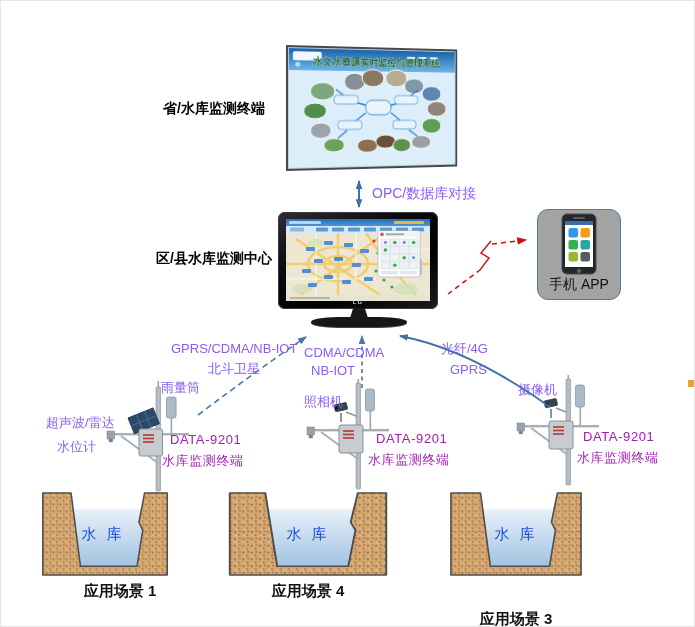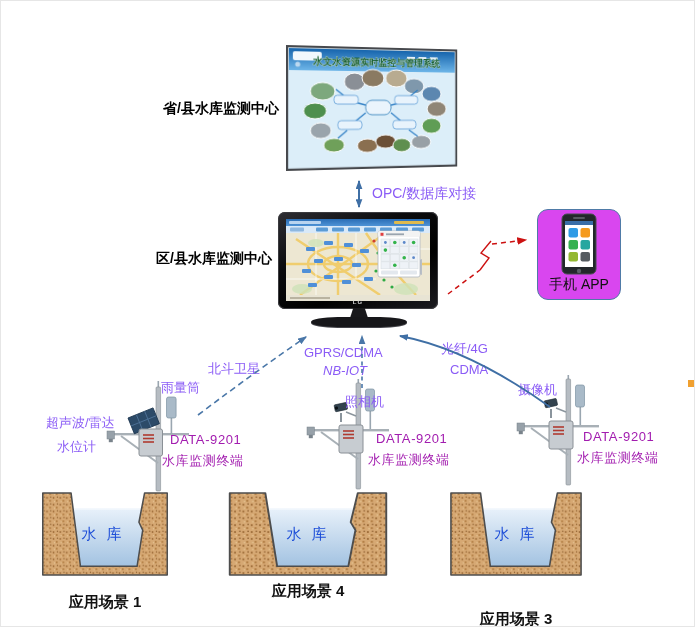--- a/index.html
+++ b/index.html
@@ -21,21 +21,21 @@
   .bezel{position:absolute;left:277px;top:211px;width:160px;height:97px;border-radius:7px;
     background:linear-gradient(155deg,#2e2e33 0%,#0b0b0d 35%,#000 65%,#1b1b20 100%);
     box-shadow:0 0 0 1px #3a3a3e inset;}
   .brand{position:absolute;left:277px;top:298px;width:160px;text-align:center;
     font-size:6px;color:#d8d8d8;letter-spacing:1px;font-weight:bold;}
   .stand-neck{position:absolute;left:349px;top:307px;width:18px;height:10px;background:#19191c;
     clip-path:polygon(18% 0,82% 0,100% 100%,0 100%);}
   .stand-base{position:absolute;left:310px;top:316px;width:96px;height:10px;background:#17171a;
     border-radius:48px/9px;box-shadow:0 1px 0 #44444a;}
   
-  .phone-card{position:absolute;left:536px;top:208px;width:82px;height:89px;background:#d946ef;
+  .phone-card{position:absolute;left:536px;top:208px;width:82px;height:89px;background:#a3a3a3;
     border:1.6px solid #4f7ba7;border-radius:11px;}
   .phone-card .plabel{position:absolute;left:0;right:0;bottom:5px;text-align:center;
     font-size:14px;color:#111;}
   .edge-tick{position:absolute;right:0;top:379px;width:6px;height:7px;background:#f0a030;}
 </style>
 </head>
 <body>
 
 <div id="canvas">
 
@@ -154,21 +154,21 @@
 
       <g>
         <rect x="50" y="50" width="26" height="9" rx="3.5" fill="#e8f3fc" stroke="#5b9bd5" stroke-width="0.8"></rect>
         <rect x="116" y="50" width="26" height="9" rx="3.5" fill="#e8f3fc" stroke="#5b9bd5" stroke-width="0.8"></rect>
         <rect x="54" y="76" width="26" height="9" rx="3.5" fill="#e8f3fc" stroke="#5b9bd5" stroke-width="0.8"></rect>
         <rect x="114" y="76" width="26" height="9" rx="3.5" fill="#e8f3fc" stroke="#5b9bd5" stroke-width="0.8"></rect>
         <rect x="84" y="55" width="28" height="15" rx="7" fill="#eaf4fc" stroke="#4a90c4" stroke-width="1"></rect>
       </g>
     </svg>
   </div>
-  <span class="lbl big" style="left:162px;top:99px;">省/县水库监测中心</span>
+  <span class="lbl big" style="left:162px;top:99px;">省/水库监测终端</span>
 
   <div class="bezel"></div>
   <svg class="abs" style="left:285px;top:218px;" width="144" height="82" viewBox="0 0 144 82">
     <rect x="0" y="0" width="144" height="82" fill="#ede7d2"></rect>
     <rect x="0" y="0" width="144" height="7" fill="url(#tbG)"></rect>
     <rect x="3" y="2" width="32" height="3" rx="1" fill="#cfe3f7" opacity="0.85"></rect>
     <rect x="108" y="2" width="30" height="3" rx="1" fill="#f0c040" opacity="0.9"></rect>
     <rect x="0" y="7" width="144" height="7" fill="#d9e9f8"></rect>
     <g fill="#5b9bd5">
       <rect x="4" y="8.6" width="14" height="4" rx="1" fill="#8fb8e0"></rect>
@@ -307,38 +307,39 @@
       <use href="#resv"></use>
     </svg>
   <svg class="abs" style="left:446px;top:488px;" width="138" height="90" viewBox="0 0 140 92" preserveAspectRatio="none">
       <use href="#resv"></use>
     </svg>
 
   <span class="water-label" style="left:67px;top:524px;width:70px;">水 库</span>
   <span class="water-label" style="left:272px;top:524px;width:70px;">水 库</span>
   <span class="water-label" style="left:480px;top:524px;width:70px;">水 库</span>
 
-  <span class="caption" style="left:38px;top:581px;width:132px;margin-top:11px;">应用场景 1</span>
+  <span class="caption" style="left:53px;top:581px;width:132px;">应用场景 1</span>
   <span class="caption" style="left:224px;top:581px;width:166px;">应用场景 4</span>
   <span class="caption" style="left:446px;top:581px;width:138px;margin-top:28px;">应用场景 3</span>
 
   <span class="lbl" style="left:371px;top:184px;font-size:14px;">OPC/数据库对接</span>
+  <span class="lbl" style="left:170px;top:341px;">GPRS/CDMA/NB-IOT</span>
   <span class="lbl" style="left:207px;top:361px;">北斗卫星</span>
-  <span class="lbl" style="left:303px;top:345px;">GPRS/CDMA</span>
-  <span class="lbl" style="left:322px;top:363px;font-style:italic;">NB-IOT</span>
+  <span class="lbl" style="left:303px;top:345px;">CDMA/CDMA</span>
+  <span class="lbl" style="left:310px;top:363px;">NB-IOT</span>
   <span class="lbl" style="left:440px;top:341px;">光纤/4G</span>
-  <span class="lbl" style="left:449px;top:362px;">CDMA</span>
+  <span class="lbl" style="left:449px;top:362px;">GPRS</span>
 
   <span class="lbl" style="left:160px;top:380px;text-align:right;">雨量筒</span>
   <span class="lbl" style="left:45px;top:415px;">超声波/雷达</span>
   <span class="lbl" style="left:56px;top:439px;">水位计</span>
   <span class="lbl red" style="left:169px;top:432px;">DATA-9201</span>
   <span class="lbl red" style="left:161px;top:453px;">水库监测终端</span>
 
-  <span class="lbl" style="left:303px;top:394px;margin-left:41px;">照相机</span>
+  <span class="lbl" style="left:303px;top:394px;">照相机</span>
   <span class="lbl red" style="left:375px;top:431px;">DATA-9201</span>
   <span class="lbl red" style="left:367px;top:452px;">水库监测终端</span>
 
   <span class="lbl" style="left:517px;top:382px;">摄像机</span>
   <span class="lbl red" style="left:582px;top:429px;">DATA-9201</span>
   <span class="lbl red" style="left:576px;top:450px;">水库监测终端</span>
 
   <svg class="abs" style="left:0;top:0;pointer-events:none;" width="695" height="627" viewBox="0 0 695 627">
     <defs>
       <marker id="mB" viewBox="0 0 8 6" markerWidth="9" markerHeight="7" refX="7" refY="3" orient="auto" markerUnits="userSpaceOnUse">

